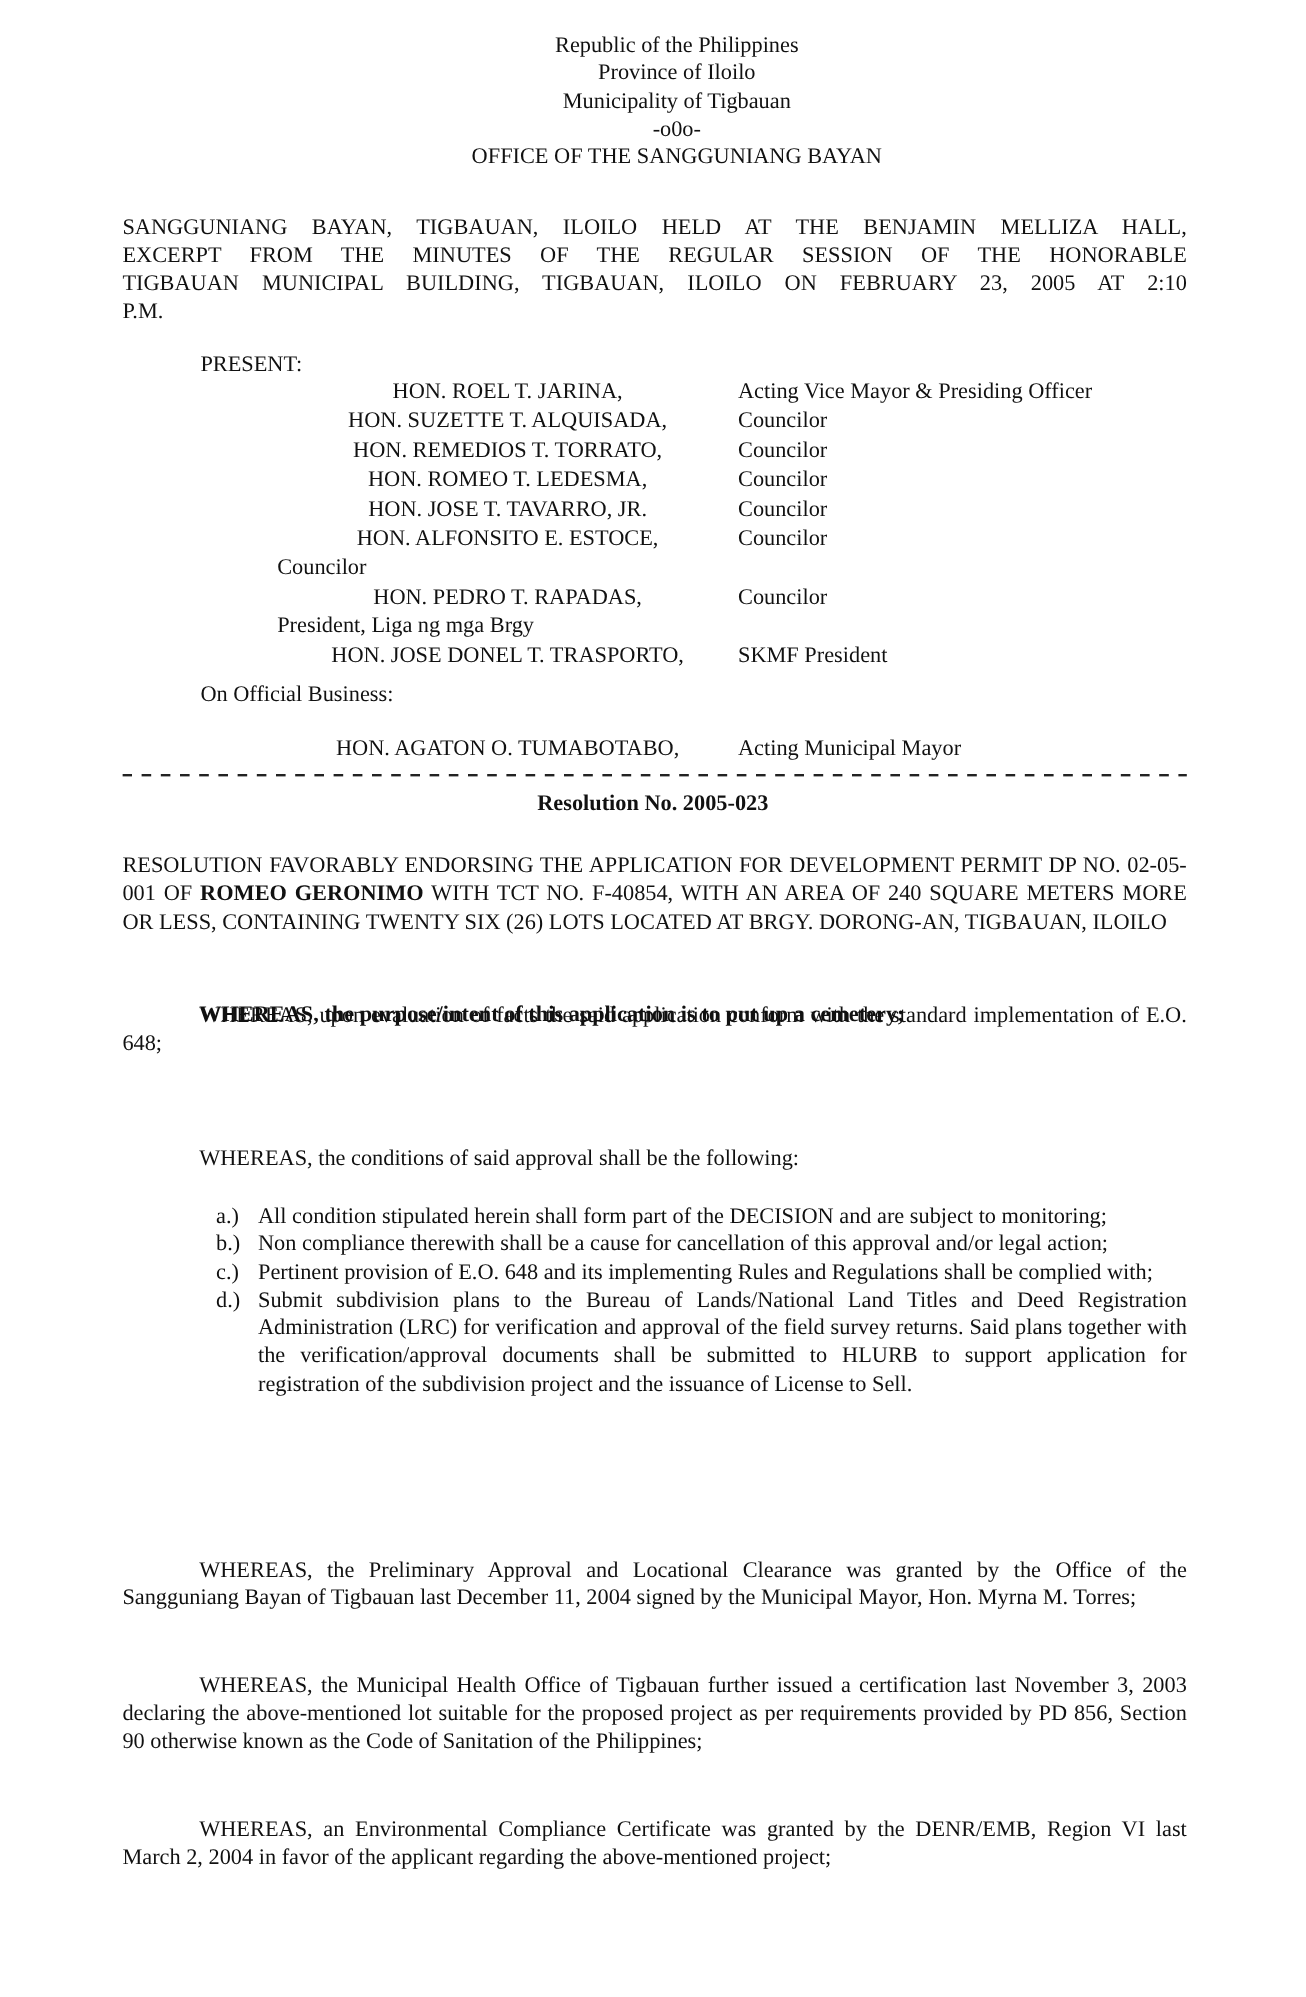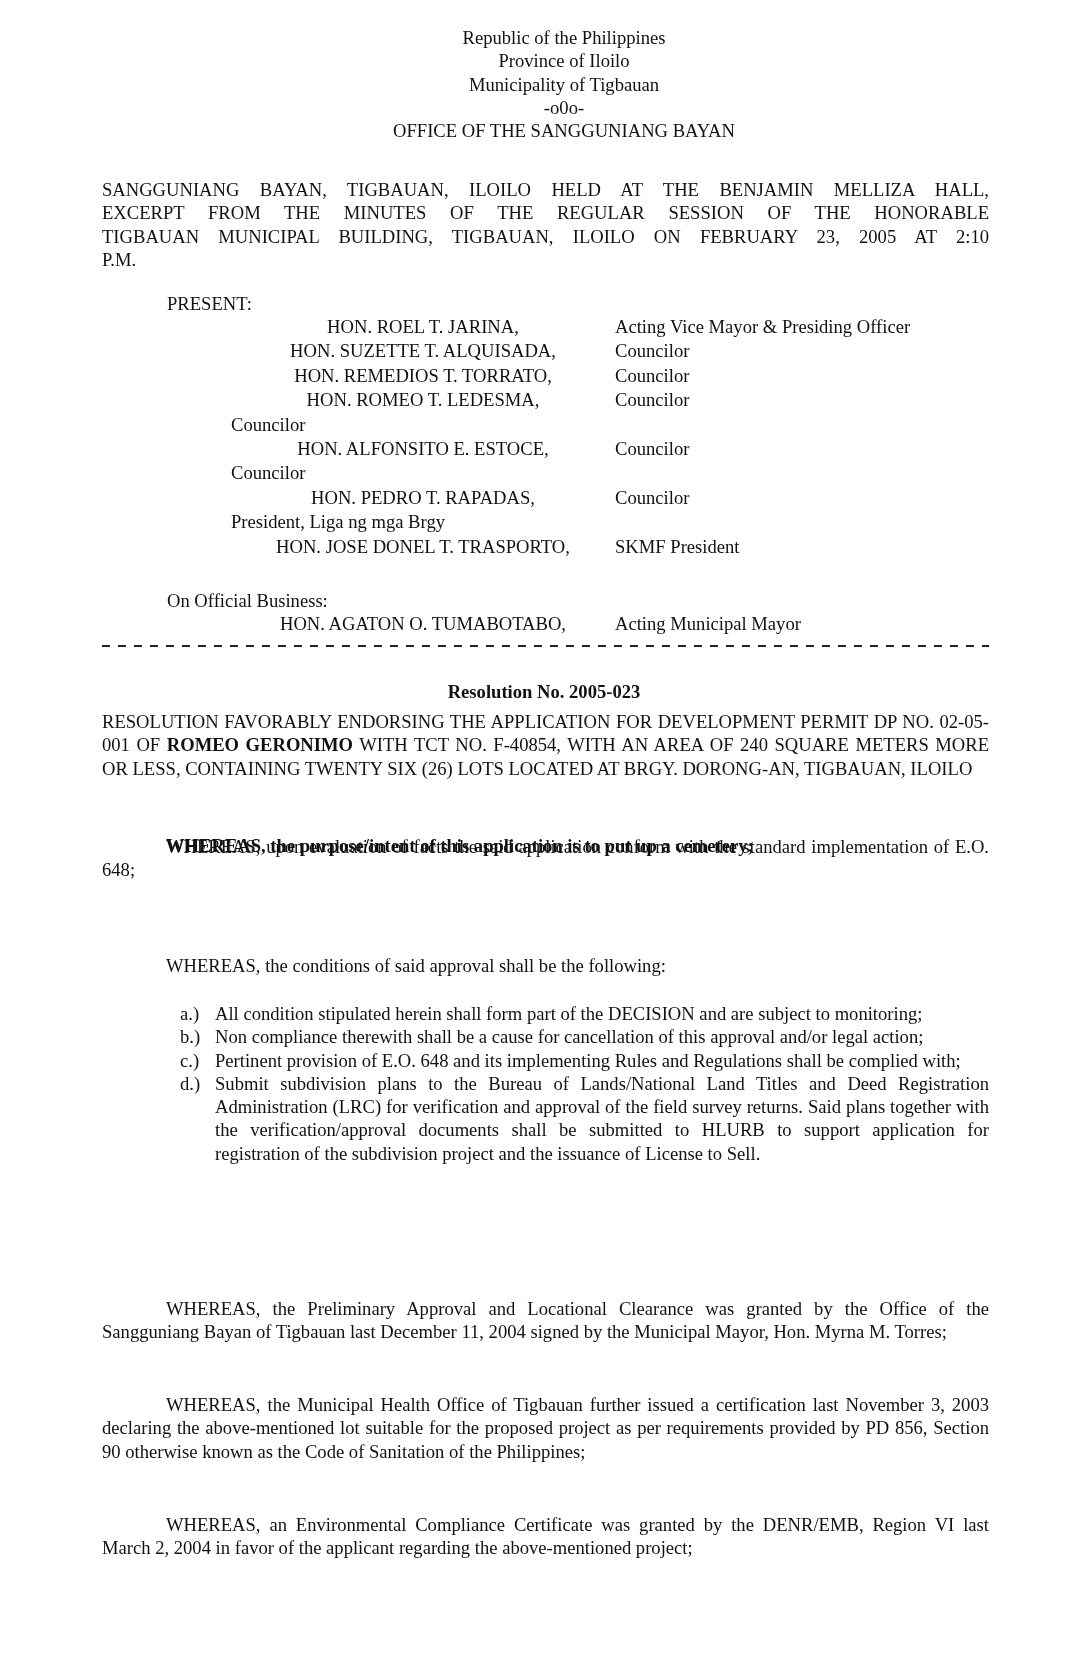--- a/index.html
+++ b/index.html
@@ -13,28 +13,28 @@
   .header { position: absolute; top: 26px; left: 0; width: 1088px; text-align: center; padding-left: 20px; }
   .header div { height: 23.3px; }
   .block { position: absolute; left: 102px; width: 887px; text-align: justify; }
   .justify-last { text-align-last: justify; }
   .excerpt { top: 178px; }
   .present-label { position: absolute; left: 167px; top: 292px; }
   .roster { position: absolute; left: 231px; top: 315px; }
   .roster-row { display: flex; height: 24.4px; }
   .roster-name { width: 384px; white-space: nowrap; text-align: center; }
   .roster-title { white-space: nowrap; }
-  .ob-label { position: absolute; left: 167px; top: 589px; }
+  .ob-label { position: absolute; left: 167px; top: 567px; }
   .ob-roster { position: absolute; left: 231px; top: 612px; }
   .dashline {
     position: absolute; left: 215px; top: 636px; width: 773px; height: 2px;
     background-image: linear-gradient(to right, #222 0 8px, transparent 8px 16px);
     background-size: 16px 2px; top: 645px;
   }
-  .reso-no { position: absolute; top: 680px; left: 0; width: 1088px; text-align: center; font-weight: bold; }
+  .reso-no { position: absolute; top: 658px; left: 0; width: 1088px; text-align: center; font-weight: bold; }
   .title-block { top: 710px; }
   .para { text-indent: 64px; }
   .p1 { top: 834px; font-weight: bold; }
   .p2 { top: 835px; }
   .p3 { top: 954px; }
   .conds { position: absolute; left: 180px; top: 1002px; width: 809px; }
   .cond { display: flex; text-align: justify; }
   .cond-mark { width: 35px; flex: none; }
   .cond-text { flex: 1; }
   .p4 { top: 1297px; }
@@ -74,20 +74,21 @@
       </div>
     <div class="roster-row">
         <span class="roster-name">HON. REMEDIOS T. TORRATO,</span>
         <span class="roster-title">Councilor</span>
       </div>
     <div class="roster-row">
         <span class="roster-name">HON. ROMEO T. LEDESMA,</span>
         <span class="roster-title">Councilor</span>
       </div>
     <div class="roster-row">
+        <span class="roster-name">HON. JOSE T. TAVARRO, JR.</span>
         <span class="roster-title">Councilor</span>
       </div>
     <div class="roster-row">
         <span class="roster-name">HON. ALFONSITO E. ESTOCE,</span>
         <span class="roster-title">Councilor</span>
       </div>
     <div class="roster-row">
         <span class="roster-title">Councilor</span>
       </div>
     <div class="roster-row">

